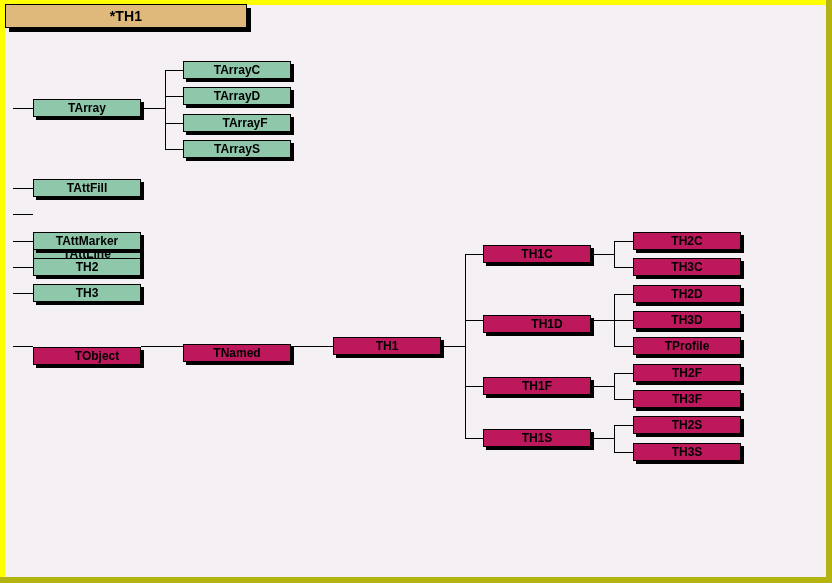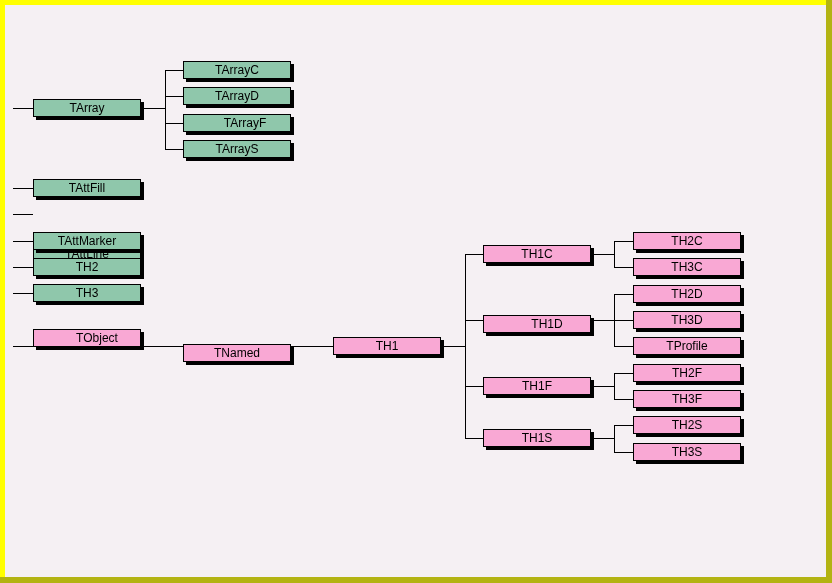--- a/index.html
+++ b/index.html
@@ -49,27 +49,27 @@
   .node {
     position: absolute;
     height: 18px;
     border: 1px solid #000000;
     box-sizing: border-box;
     box-shadow: 3px 3px 0 0 #000000;
     display: flex;
     align-items: center;
     justify-content: center;
     font-size: 12px;
-    font-weight: normal;
+    font-weight: bold;
     color: #000000;
     white-space: nowrap;
     line-height: 1;
   }
   .node.green { background: #8fc7ab; }
-  .node.grey  { background: #f9a8d4; }
+  .node.grey  { background: #be185d; }
 
   
   .hline {
     position: absolute;
     height: 1px;
     background: #000000;
   }
   .vline {
     position: absolute;
     width: 1px;
@@ -79,20 +79,21 @@
 </head>
 <body>
 
 <div id="canvas">
 
   <div class="border-top"></div>
   <div class="border-left"></div>
   <div class="border-right"></div>
   <div class="border-bottom"></div>
 
+  <div class="titlebar">*TH1</div>
 
   <div id="edge-layer">
       <div class="hline" style="left: 13px; top: 108px; width: 20px;"></div>
       <div class="hline" style="left: 13px; top: 188px; width: 20px;"></div>
       <div class="hline" style="left: 13px; top: 214px; width: 20px;"></div>
       <div class="hline" style="left: 13px; top: 241px; width: 20px;"></div>
       <div class="hline" style="left: 13px; top: 267px; width: 20px;"></div>
       <div class="hline" style="left: 13px; top: 293px; width: 20px;"></div>
       <div class="hline" style="left: 13px; top: 346px; width: 20px;"></div>
       <div class="hline" style="left: 141px; top: 346px; width: 42px;"></div>
@@ -131,21 +132,21 @@
       <div class="node green" style="left: 33px; top: 99px; width: 108px;">TArray</div>
       <div class="node green" style="left: 183px; top: 61px; width: 108px;">TArrayC</div>
       <div class="node green" style="left: 183px; top: 87px; width: 108px;">TArrayD</div>
       <div class="node green" style="left: 183px; top: 114px; width: 108px; padding-left: 16px;">TArrayF</div>
       <div class="node green" style="left: 183px; top: 140px; width: 108px;">TArrayS</div>
       <div class="node green" style="left: 33px; top: 179px; width: 108px;">TAttFill</div>
       <div class="node green" style="left: 33px; top: 205px; width: 108px; margin-top: 40px;">TAttLine</div>
       <div class="node green" style="left: 33px; top: 232px; width: 108px;">TAttMarker</div>
       <div class="node green" style="left: 33px; top: 258px; width: 108px;">TH2</div>
       <div class="node green" style="left: 33px; top: 284px; width: 108px;">TH3</div>
-      <div class="node grey" style="left: 33px; top: 329px; width: 108px; padding-left: 20px;">TObject</div>
+      <div class="node grey" style="left: 33px; top: 347px; width: 108px; padding-left: 20px;">TObject</div>
       <div class="node grey" style="left: 183px; top: 344px; width: 108px;">TNamed</div>
       <div class="node grey" style="left: 333px; top: 337px; width: 108px;">TH1</div>
       <div class="node grey" style="left: 483px; top: 245px; width: 108px;">TH1C</div>
       <div class="node grey" style="left: 483px; top: 315px; width: 108px; padding-left: 20px;">TH1D</div>
       <div class="node grey" style="left: 483px; top: 377px; width: 108px;">TH1F</div>
       <div class="node grey" style="left: 483px; top: 429px; width: 108px;">TH1S</div>
       <div class="node grey" style="left: 633px; top: 232px; width: 108px;">TH2C</div>
       <div class="node grey" style="left: 633px; top: 258px; width: 108px;">TH3C</div>
       <div class="node grey" style="left: 633px; top: 285px; width: 108px;">TH2D</div>
       <div class="node grey" style="left: 633px; top: 311px; width: 108px;">TH3D</div>

